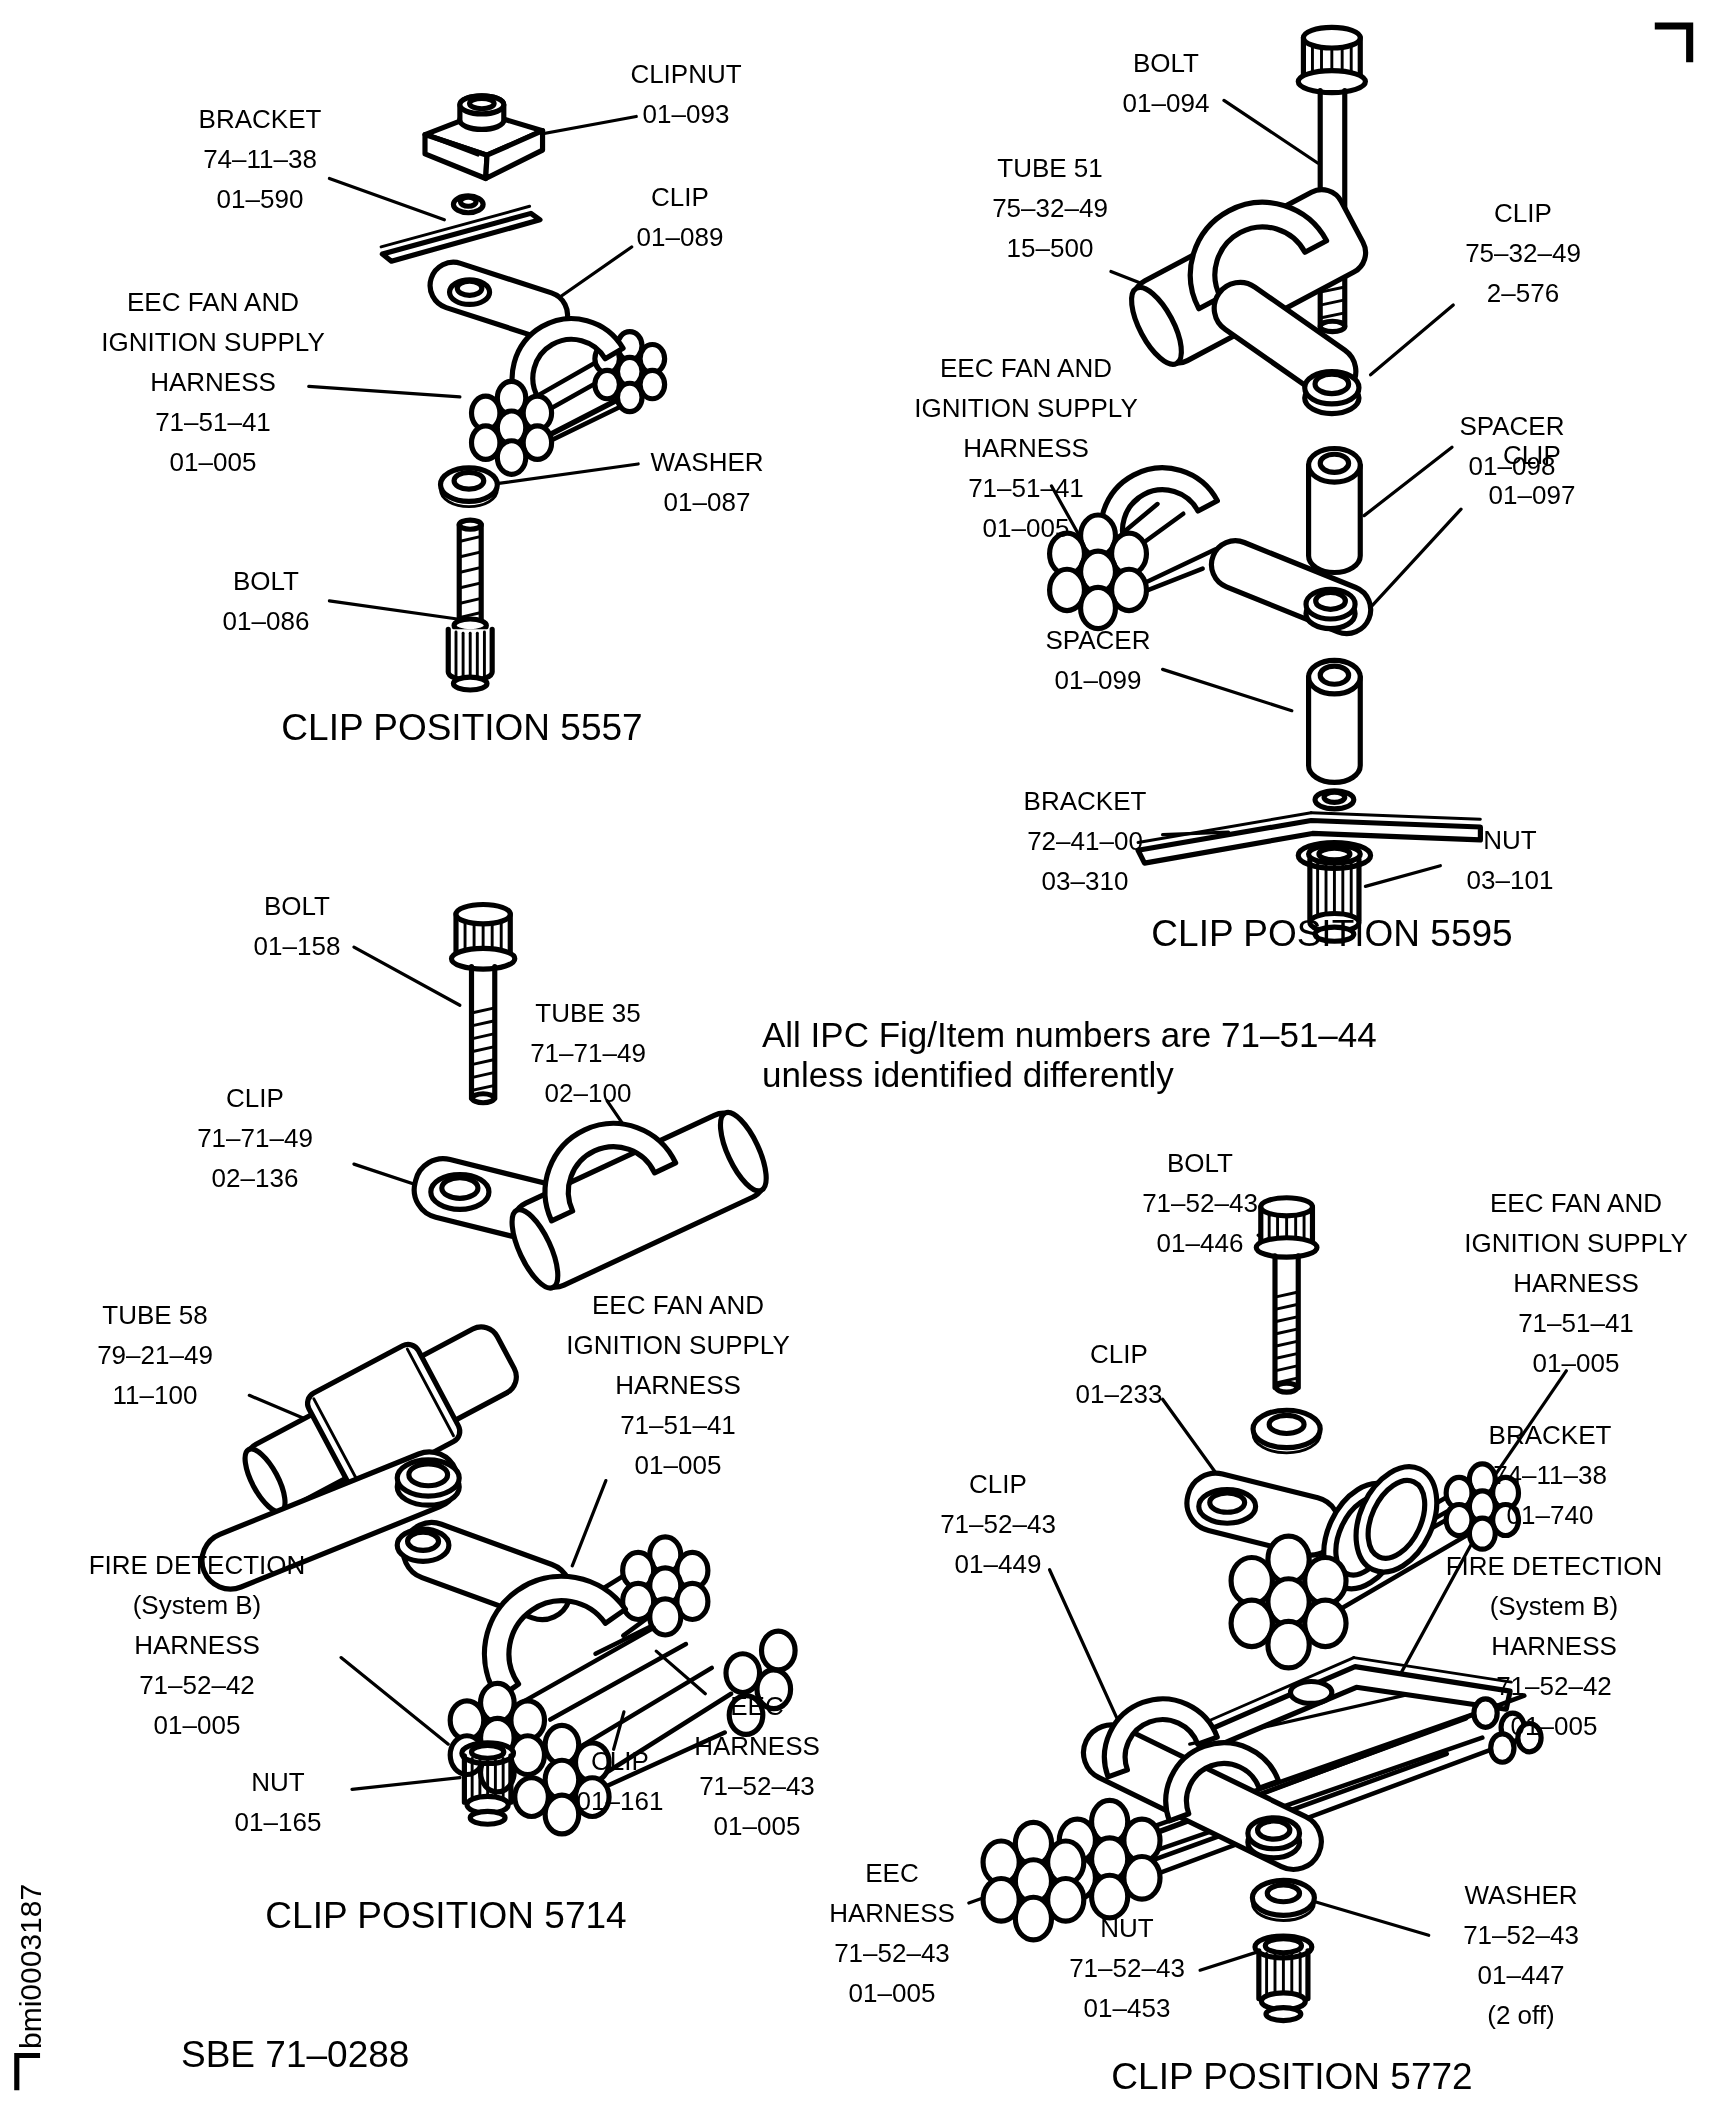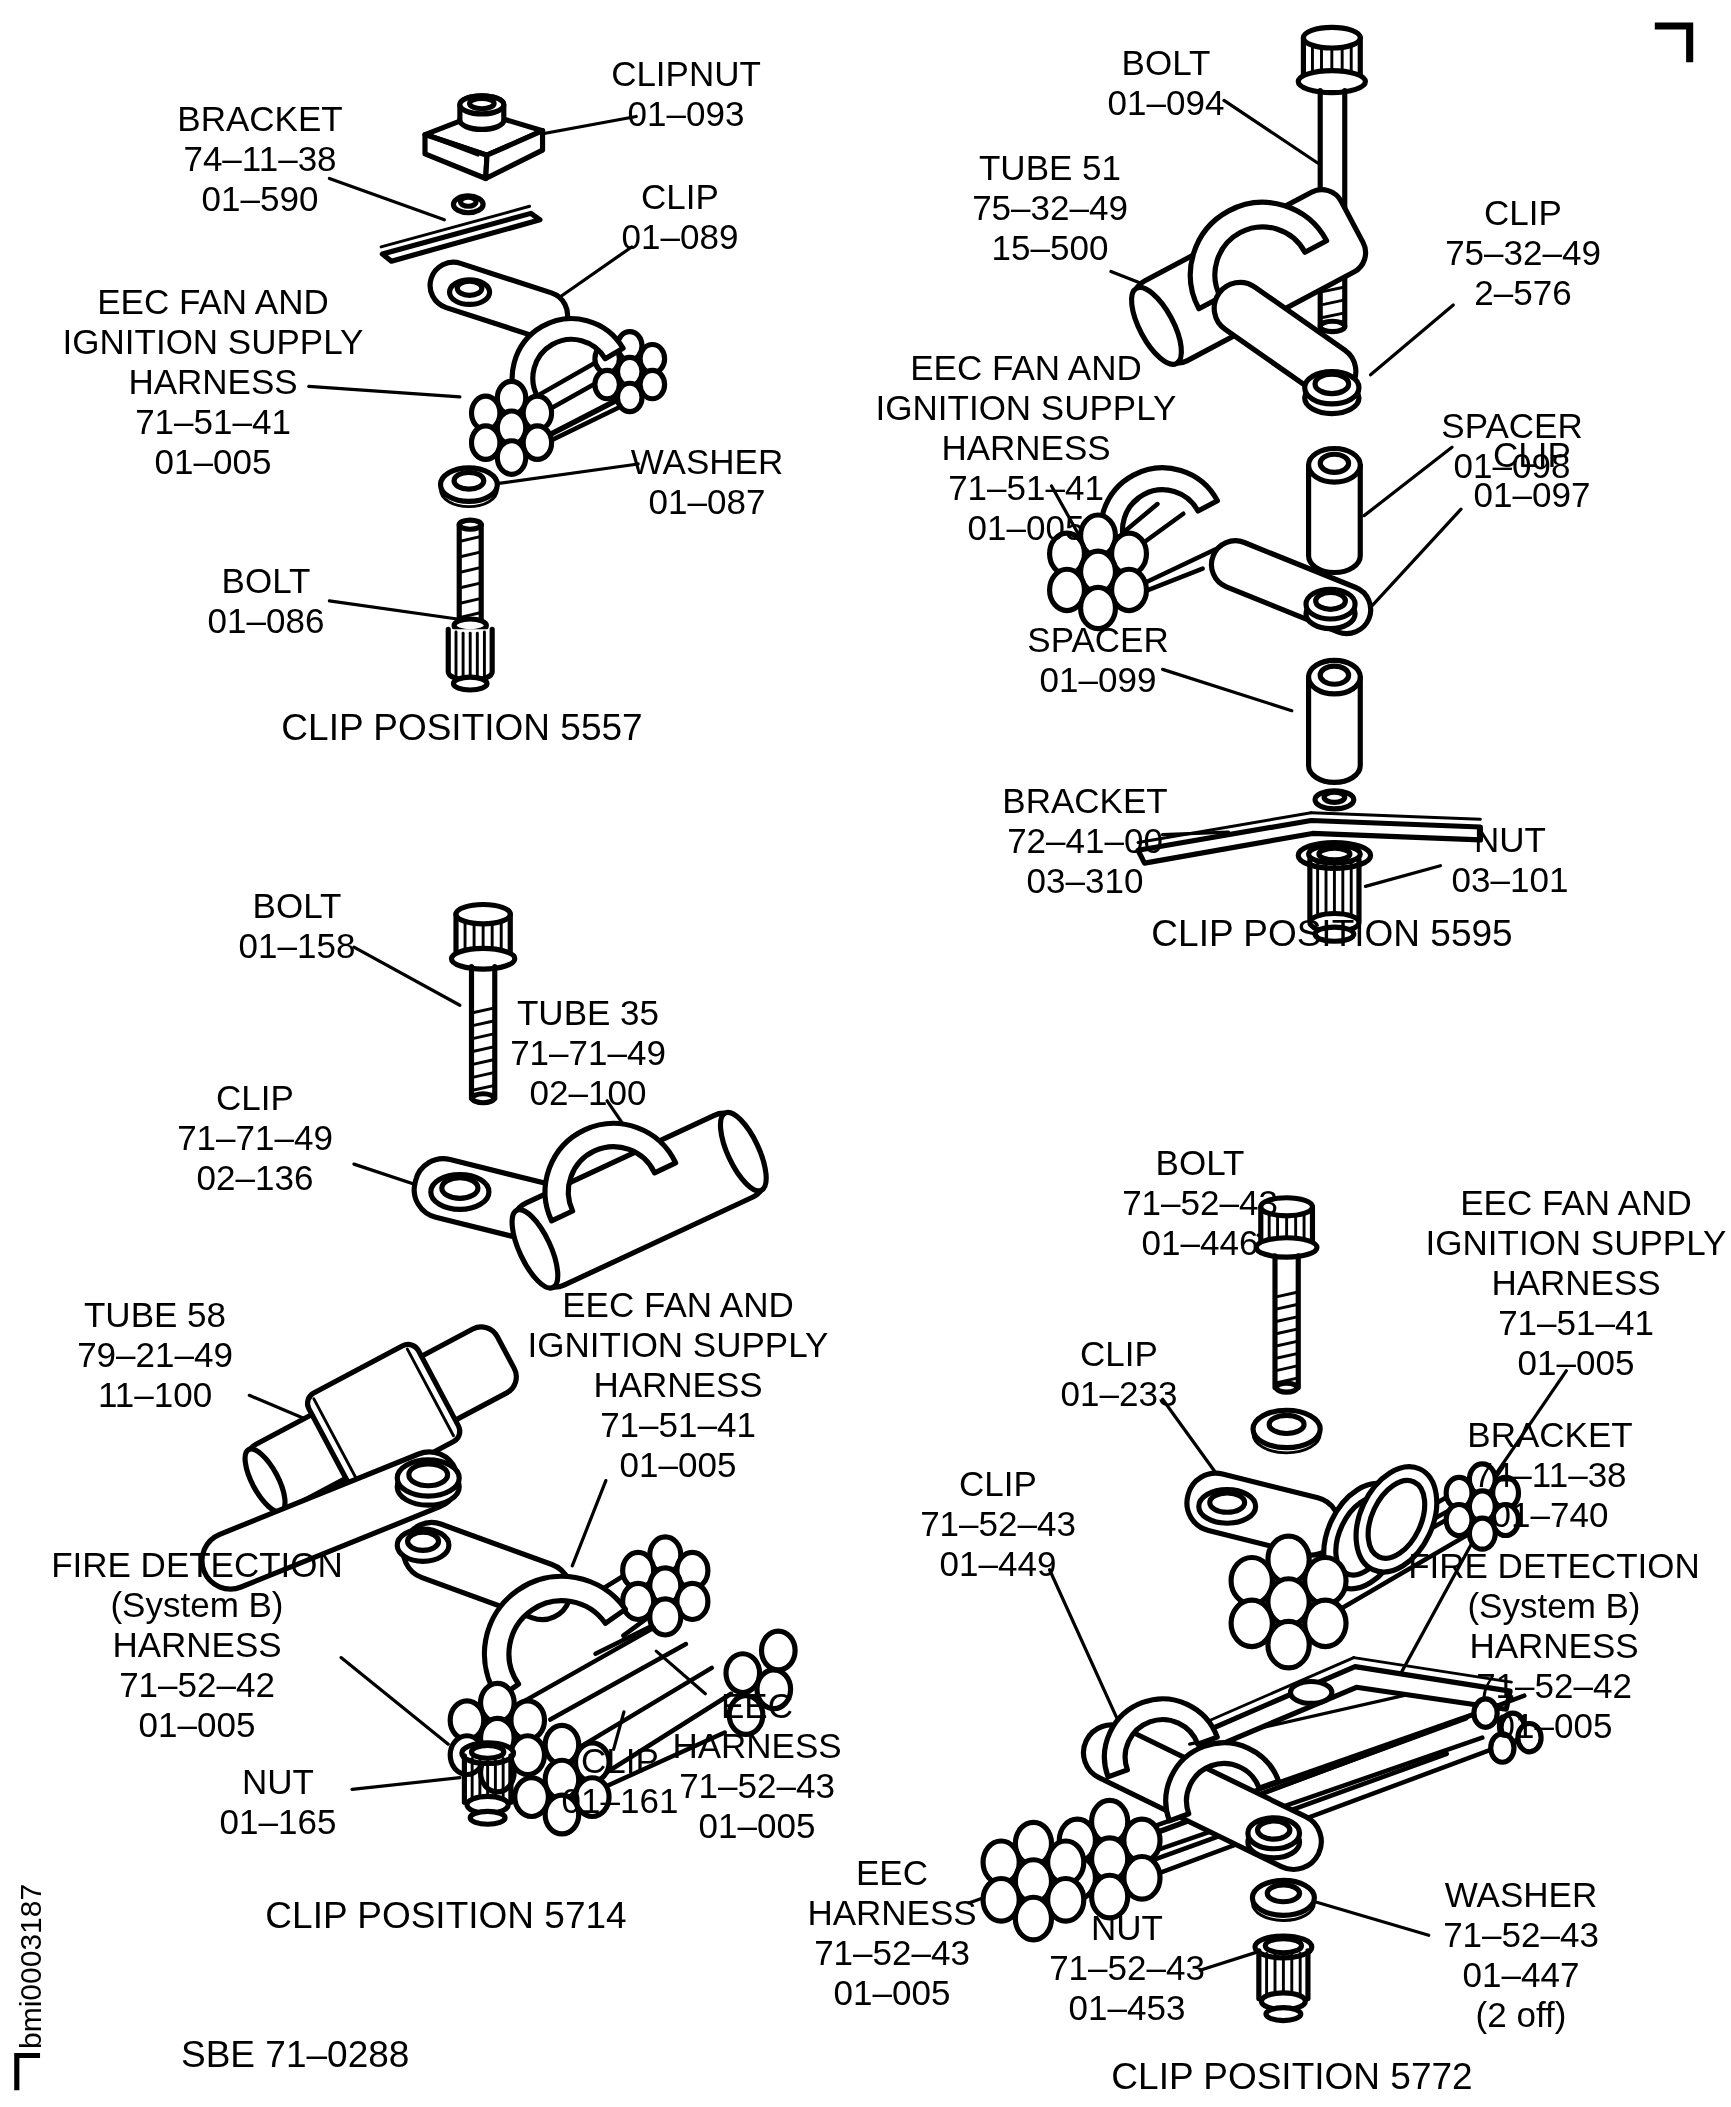--- a/index.html
+++ b/index.html
@@ -11,21 +11,21 @@
   .art{position:absolute;left:0;top:0;width:1731px;height:2108px;}
   .art *{vector-effect:none;}
   .p{stroke:#000;stroke-width:8;fill:#fff;stroke-linecap:round;stroke-linejoin:round;}
   .w{stroke:#000;stroke-width:7;fill:none;stroke-linecap:round;}
   .ld{stroke:#000;stroke-width:5;fill:none;stroke-linecap:round;}
   .tn{stroke:#000;stroke-width:4.5;fill:none;stroke-linecap:round;}
   .mk{stroke:#000;stroke-width:11;fill:none;}
   .mk2{stroke:#000;stroke-width:8;fill:none;}
   .lbl{
     position:absolute;transform:translateX(-50%);text-align:center;
-    font-size:35px;line-height:40px;white-space:nowrap;letter-spacing:0;
+    font-size:26px;line-height:40px;white-space:nowrap;letter-spacing:0;
   }
   .lbl span{display:block;}
   .title{
     position:absolute;transform:translateX(-50%);font-size:37px;line-height:40px;
     white-space:nowrap;
     margin-top:8px;
   }
   .note{position:absolute;font-size:35px;line-height:40px;text-align:left;}
   .note span{display:block;}
   .docref{position:absolute;font-size:37px;white-space:nowrap;}
@@ -565,20 +565,24 @@
     <span>BRACKET</span>
     <span>72–41–00</span>
     <span>03–310</span>
   </div>
   <div class="lbl" style="left:1510px;top:820px">
     <span>NUT</span>
     <span>03–101</span>
   </div>
   <div class="title" style="left:1332px;top:906px">CLIP POSITION 5595</div>
 
+  <div class="note" style="left:762px;top:1015px">
+    <span>All IPC Fig/Item numbers are 71–51–44</span>
+    <span>unless identified differently</span>
+  </div>
 
   <div class="lbl" style="left:297px;top:886px">
     <span>BOLT</span>
     <span>01–158</span>
   </div>
   <div class="lbl" style="left:588px;top:993px">
     <span>TUBE 35</span>
     <span>71–71–49</span>
     <span>02–100</span>
   </div>

